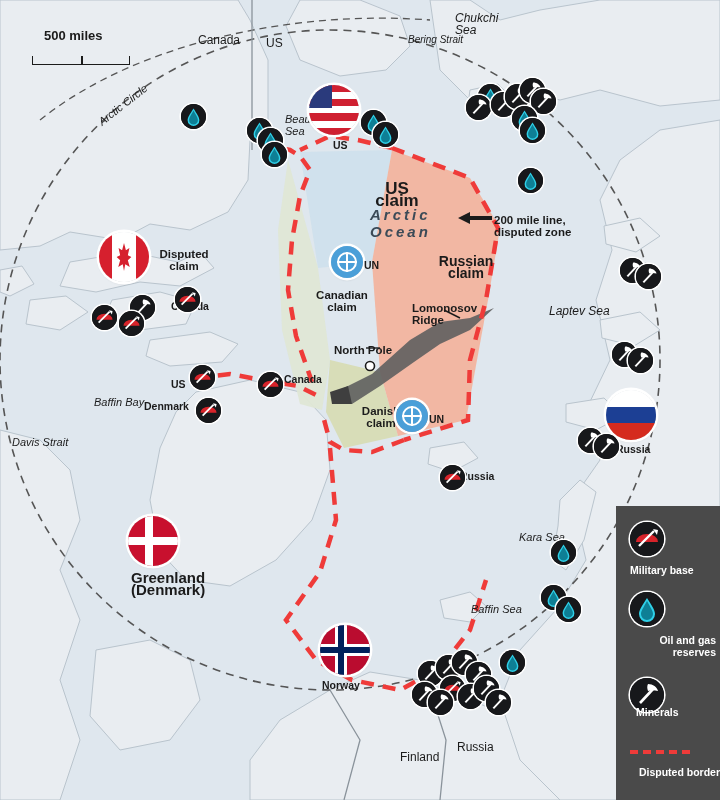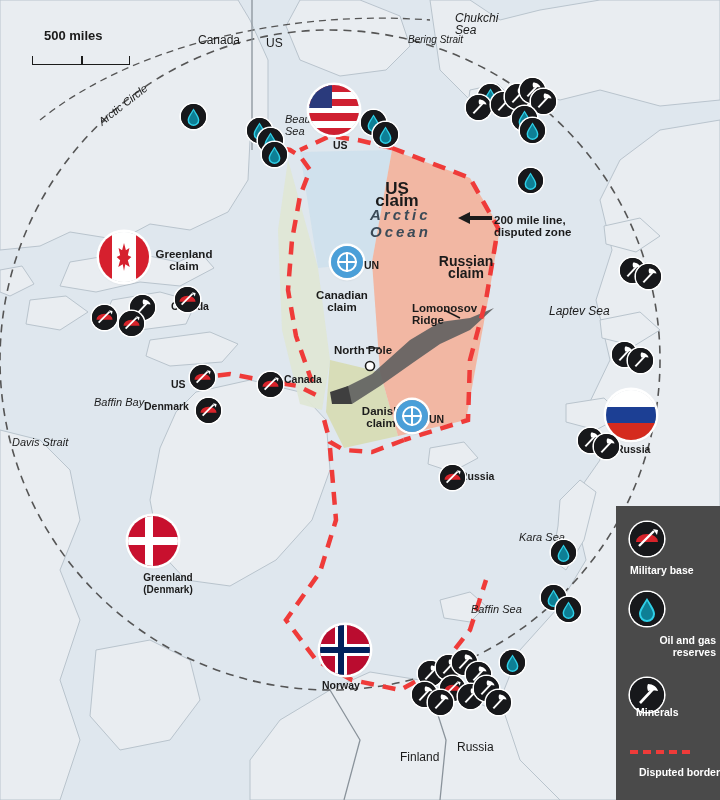--- a/index.html
+++ b/index.html
@@ -190,22 +190,22 @@
     <div class="lbl it" style="left:94px;top:396px;font-size:11px;width:62px;white-space:normal;line-height:12px;">Baffin Bay</div>
     <div class="lbl it" style="left:12px;top:436px;font-size:11px;width:62px;white-space:normal;line-height:12px;">Davis Strait</div>
     <div class="lbl it" style="left:519px;top:531px;font-size:11px;width:62px;white-space:normal;line-height:12px;">Kara Sea</div>
     <div class="lbl it" style="left:471px;top:603px;font-size:11px;width:62px;white-space:normal;line-height:12px;">Baffin Sea</div>
     <div class="lbl" style="left:400px;top:750px;font-size:12px;">Finland</div>
     <div class="lbl" style="left:457px;top:740px;font-size:12px;">Russia</div>
     <div class="lbl b ctr" style="left:340px;top:183px;width:58px;font-size:17px;line-height:12px;white-space:normal;margin-left:28px;">US claim</div>
     <div class="lbl b ctr" style="left:437px;top:255px;width:58px;font-size:14px;line-height:12px;white-space:normal;">Russian claim</div>
     <div class="lbl b ctr" style="left:313px;top:289px;width:58px;font-size:11.5px;line-height:12px;white-space:normal;">Canadian claim</div>
     <div class="lbl b ctr" style="left:352px;top:405px;width:58px;font-size:11.5px;line-height:12px;white-space:normal;">Danish claim</div>
-    <div class="lbl b ctr" style="left:155px;top:248px;width:58px;font-size:11.5px;line-height:12px;white-space:normal;">Greenland claim</div>
-    <div class="lbl b ctr" style="left:131px;top:572px;width:74px;font-size:10px;line-height:12px;white-space:normal;">Greenland (Denmark)</div>
+    <div class="lbl b ctr" style="left:155px;top:248px;width:58px;font-size:11.5px;line-height:12px;white-space:normal;">Disputed claim</div>
+    <div class="lbl b ctr" style="left:131px;top:572px;width:74px;font-size:15px;line-height:12px;white-space:normal;">Greenland (Denmark)</div>
     <div class="lbl b" style="left:494px;top:214px;width:92px;font-size:11.5px;line-height:12px;white-space:normal;">200 mile line, disputed zone</div>
     <div class="lbl b" style="left:412px;top:302px;width:62px;font-size:11.5px;line-height:12px;white-space:normal;">Lomonosov Ridge</div>
     <div class="lbl b" style="left:334px;top:344px;width:62px;font-size:11.5px;line-height:12px;white-space:normal;">North Pole</div>
     <div class="lbl b" style="left:171px;top:300px;font-size:10.5px;">Canada</div>
     <div class="lbl b" style="left:171px;top:378px;font-size:10.5px;">US</div>
     <div class="lbl b" style="left:144px;top:400px;font-size:10.5px;">Denmark</div>
     <div class="lbl b" style="left:284px;top:373px;font-size:10.5px;">Canada</div>
     <div class="lbl b" style="left:460px;top:470px;font-size:10.5px;">Russia</div>
     <div class="flag f-us" style="left:309px;top:85px;width:50px;height:50px;">
       <div class="stripes"></div>

